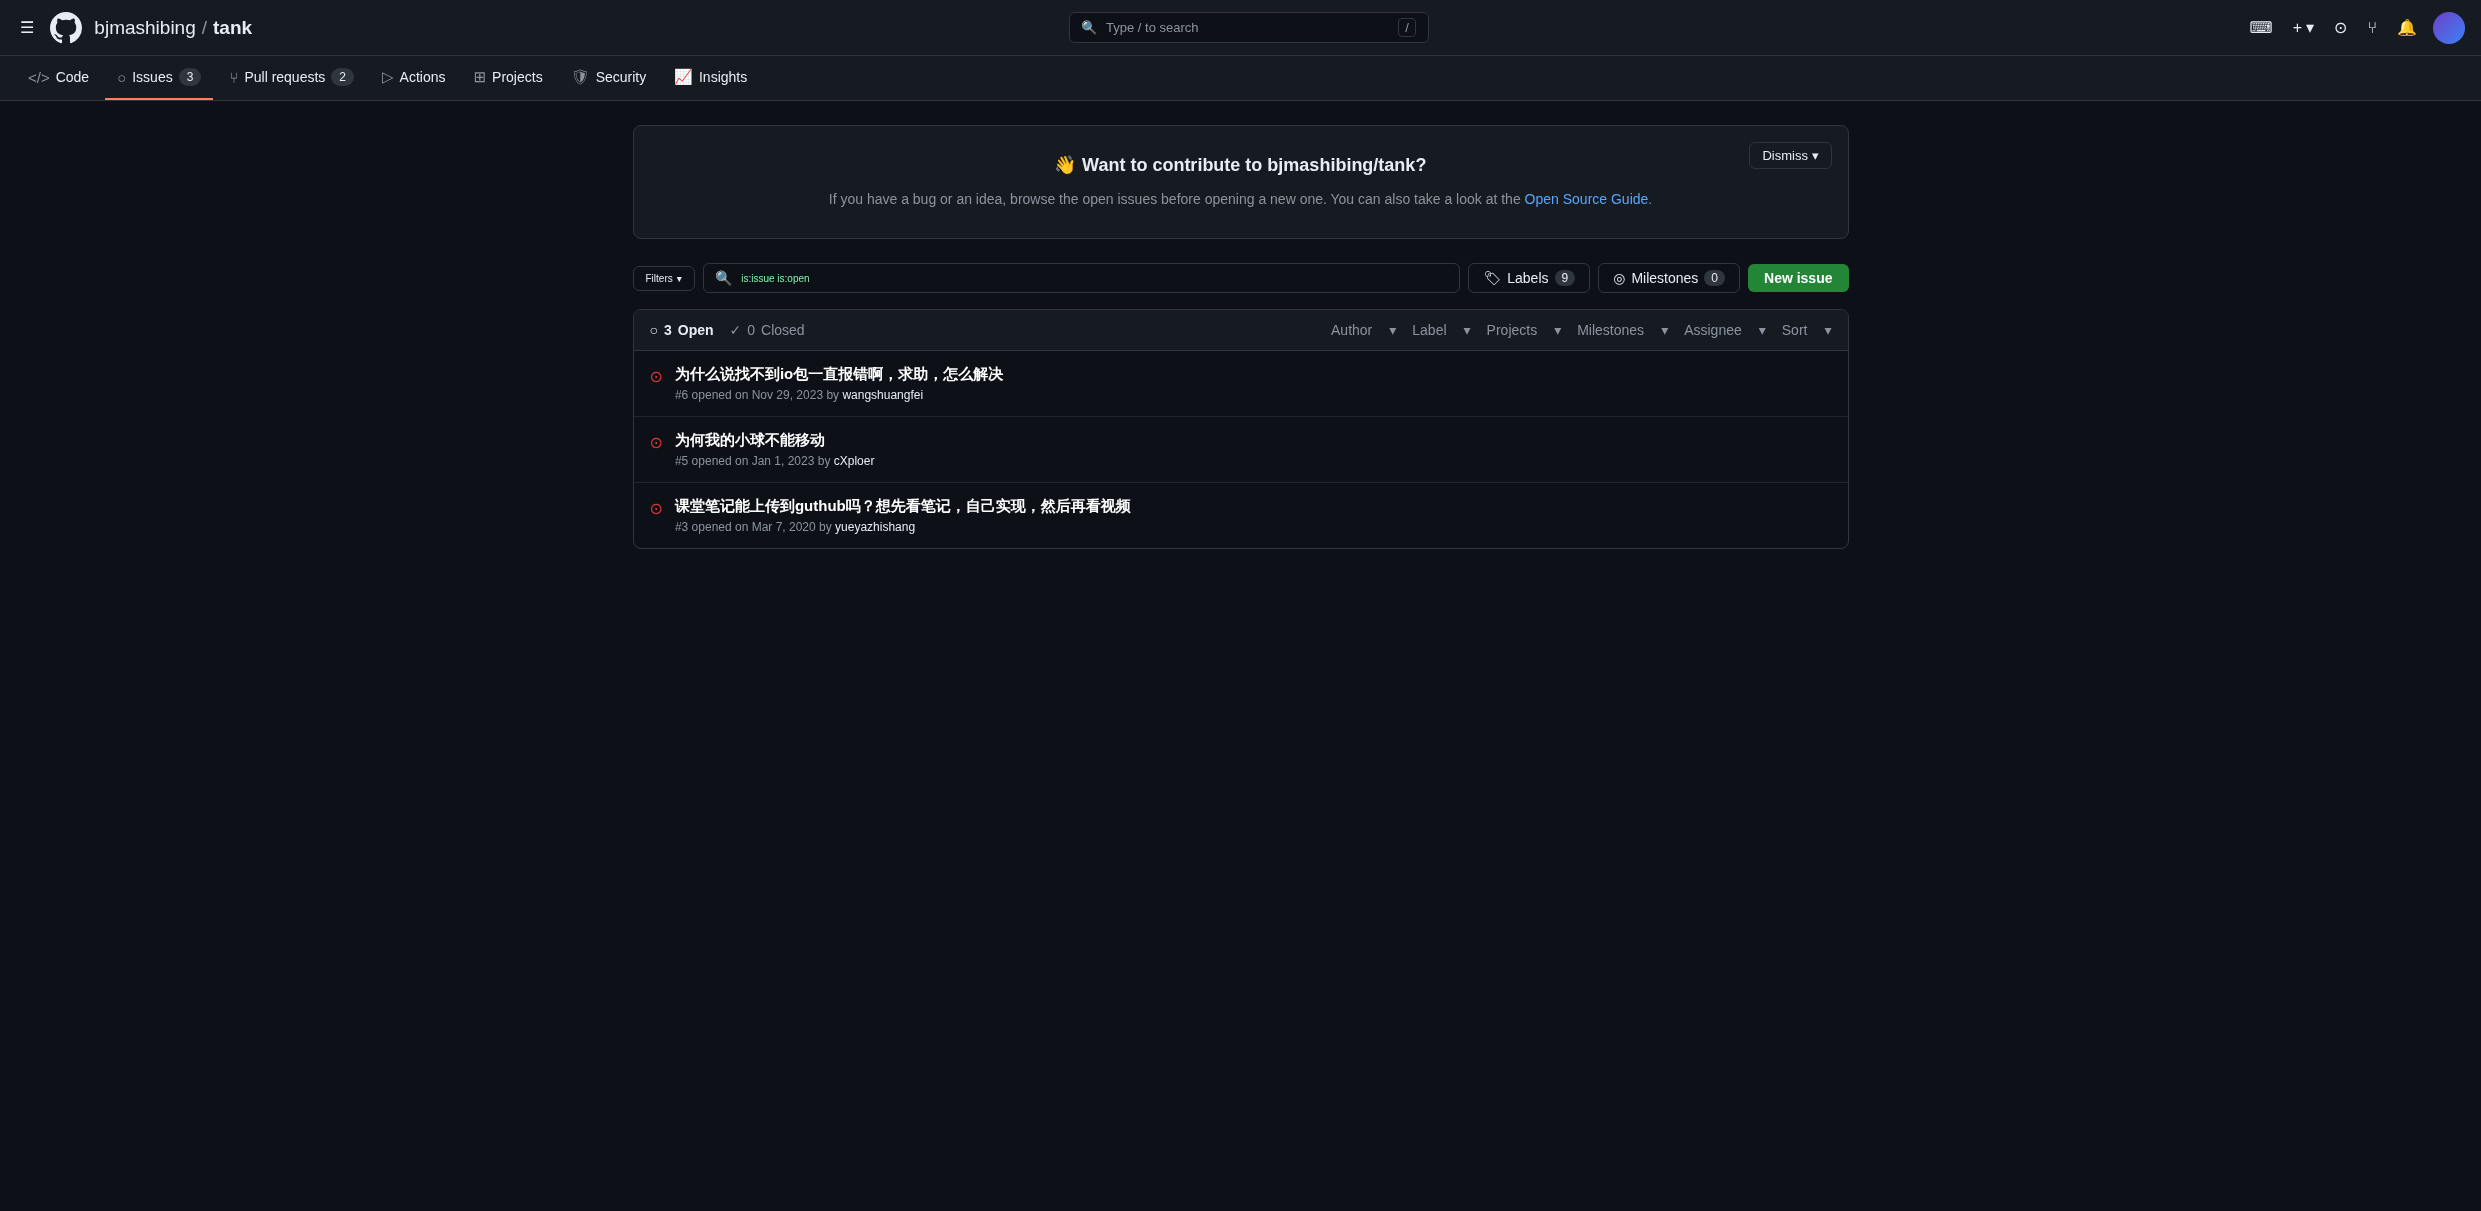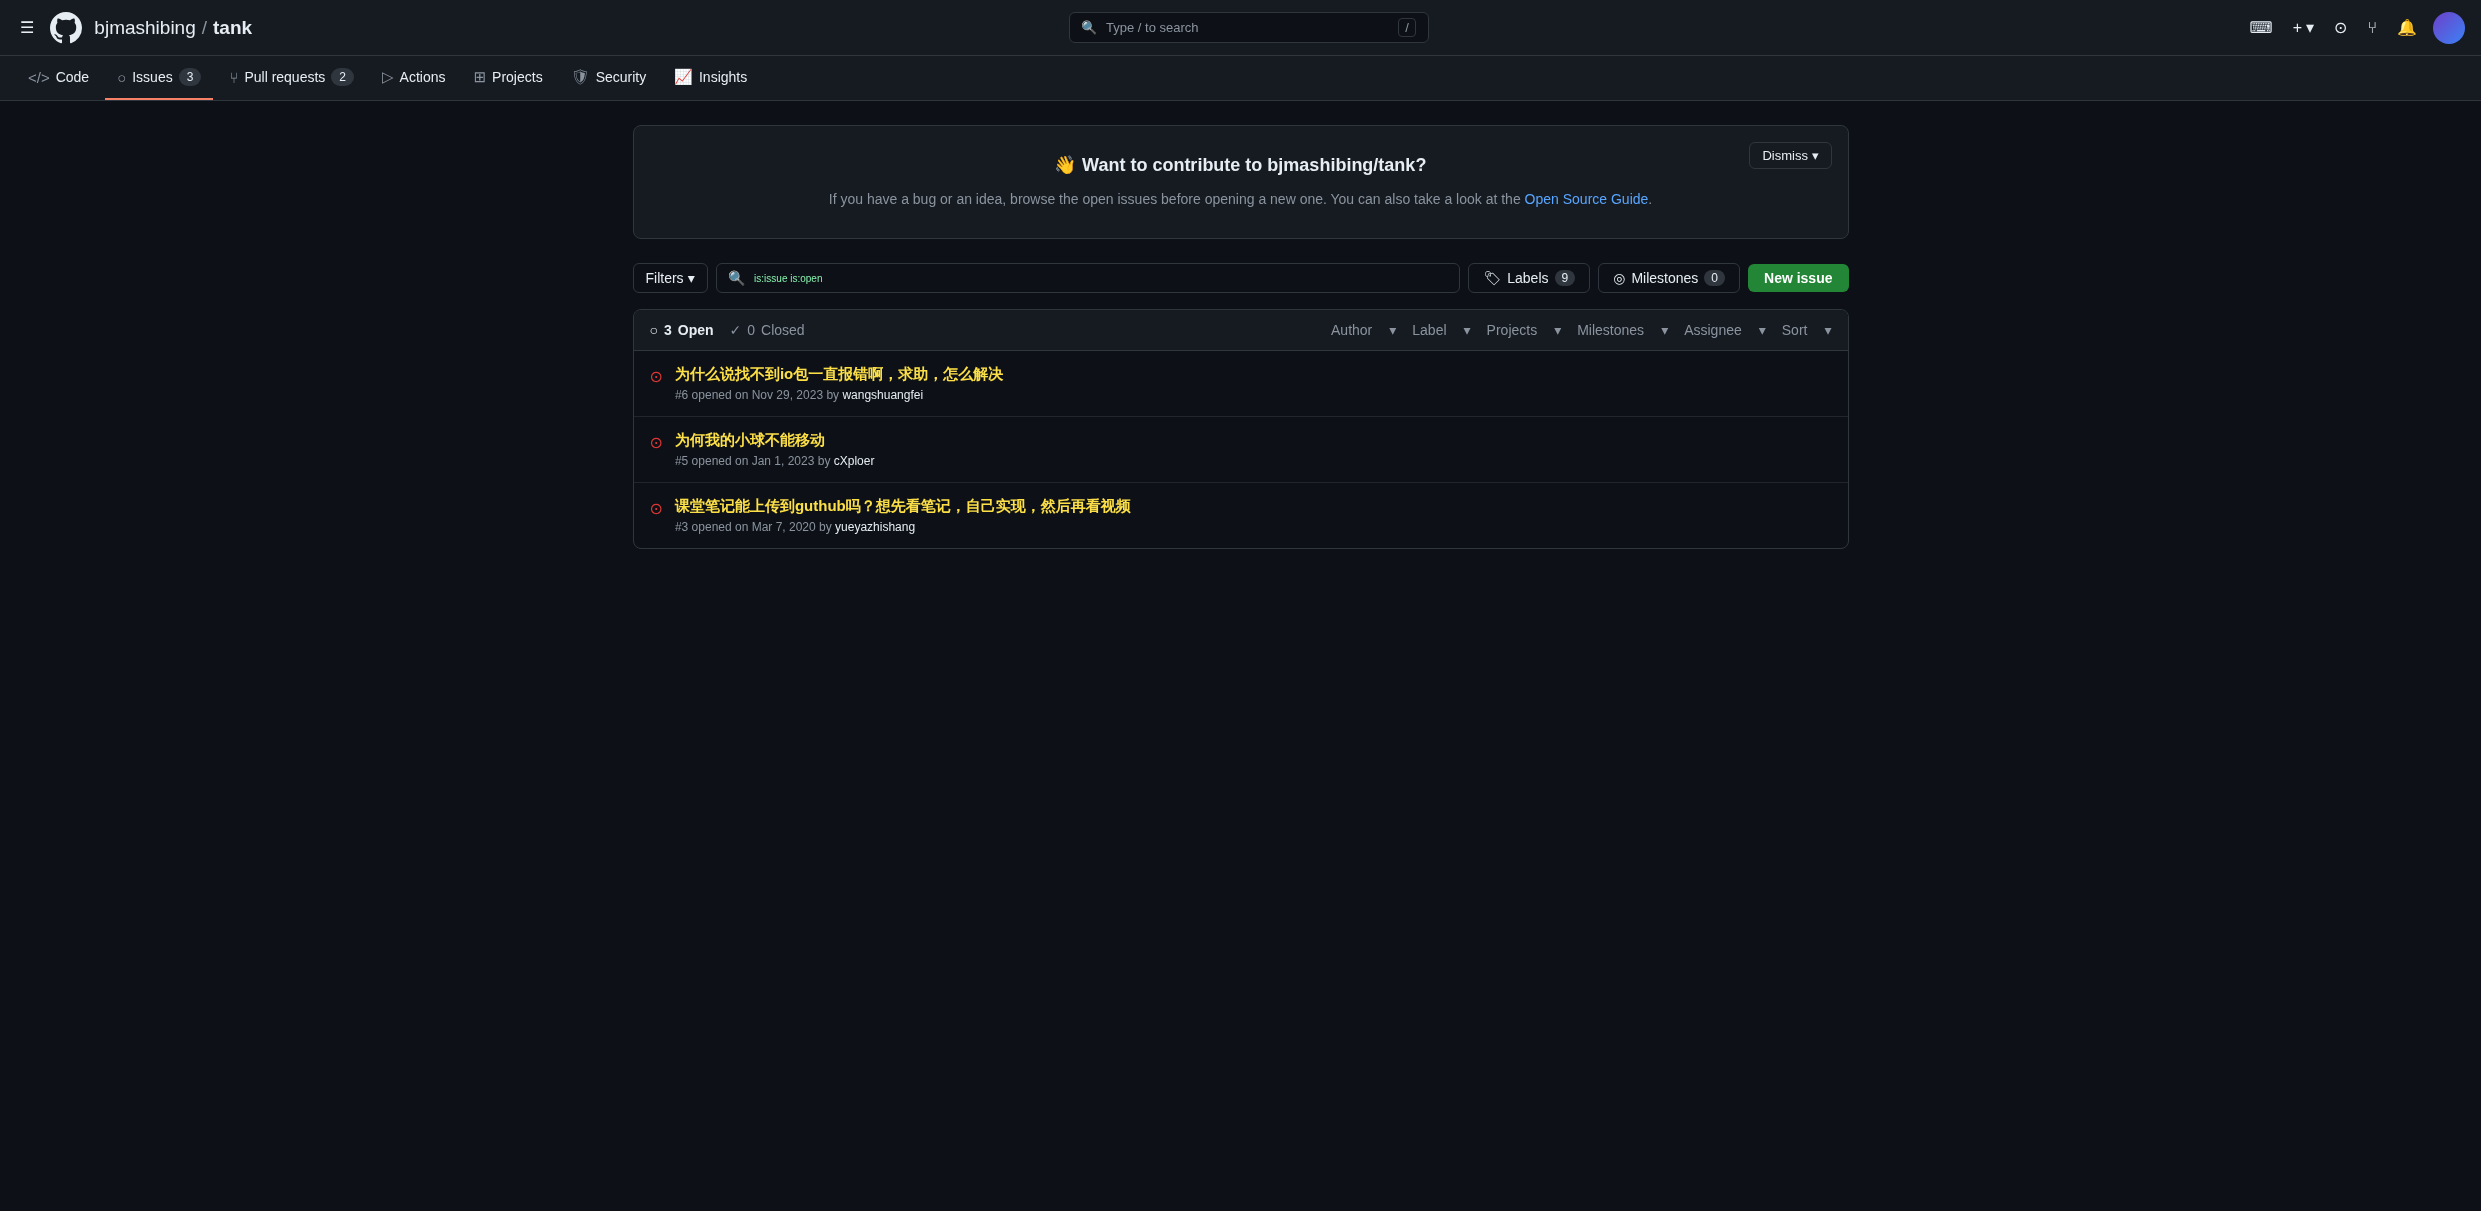--- a/index.html
+++ b/index.html
@@ -195,21 +195,21 @@
     .filters-btn {
       display: flex;
       align-items: center;
       gap: 4px;
       background-color: transparent;
       border: 1px solid #30363d;
       color: #e6edf3;
       cursor: pointer;
       padding: 6px 12px;
       border-radius: 6px;
-      font-size: 14px;
+      font-size: 10px;
     }
     .search-input-wrapper {
       flex: 1;
       display: flex;
       align-items: center;
       background-color: #0d1117;
       border: 1px solid #30363d;
       border-radius: 6px;
       padding: 6px 12px;
       gap: 8px;
@@ -310,21 +310,21 @@
     .issue-icon {
       color: #da3633;
       font-size: 16px;
       margin-top: 2px;
       flex-shrink: 0;
     }
     .issue-content {
       flex: 1;
     }
     .issue-title {
-      color: #fde047;
+      color: #ffffff;
       font-size: 15px;
       font-weight: 600;
       cursor: pointer;
       margin-bottom: 4px;
     }
     .issue-meta {
       color: #8b949e;
       font-size: 12px;
     }
 

